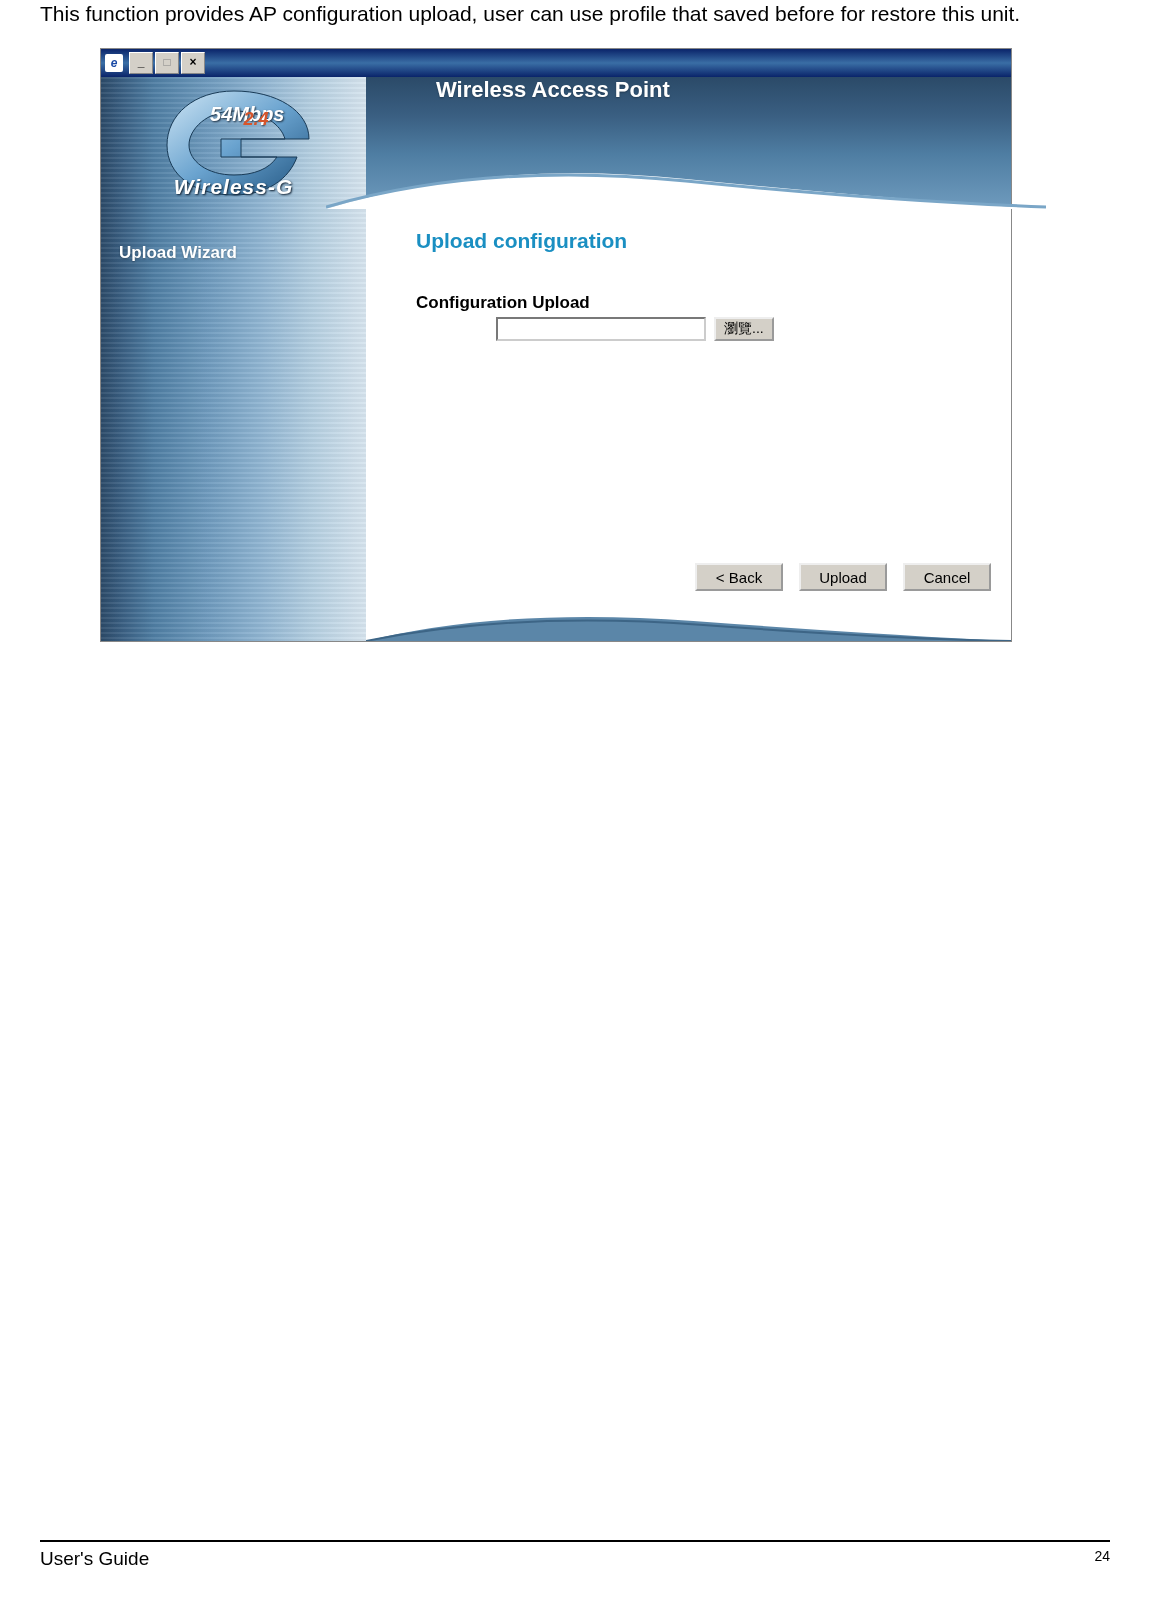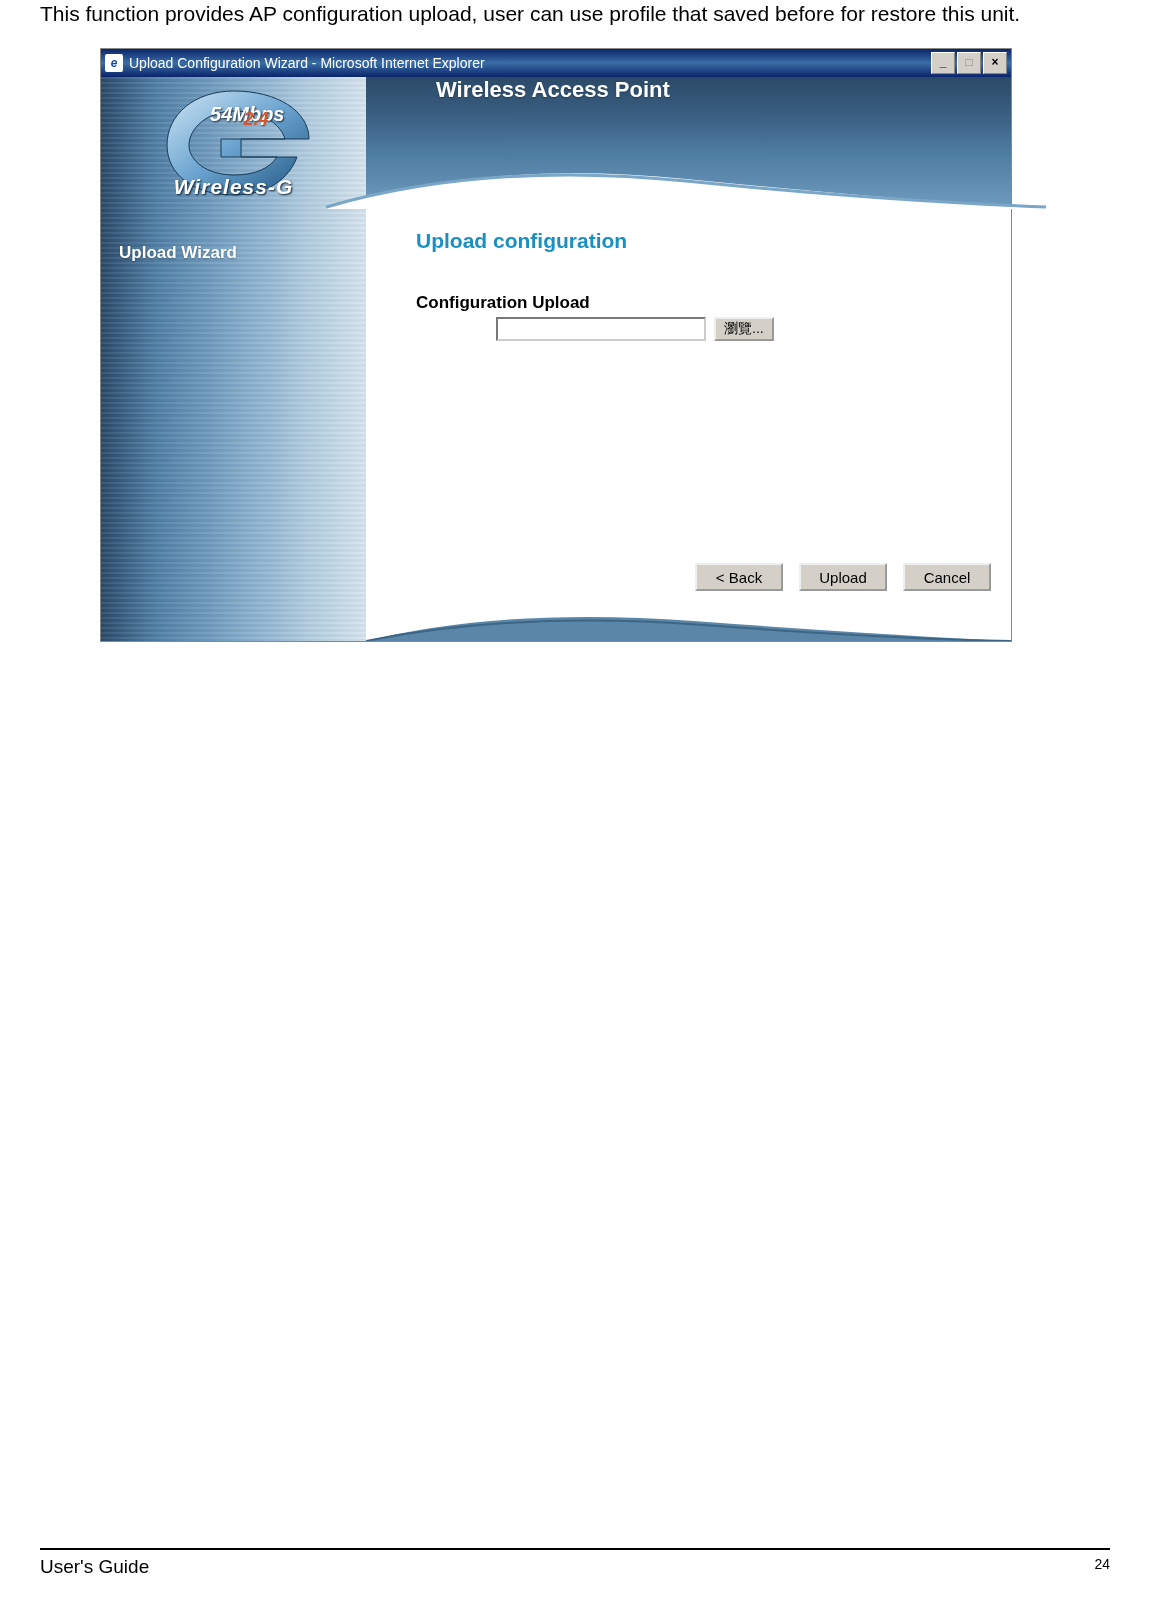--- a/index.html
+++ b/index.html
@@ -266,40 +266,39 @@
     bottom: 0;
     width: 100%;
     height: 40px;
     pointer-events: none;
   }
   .bottom-swoosh svg { width: 100%; height: 100%; }
   .footer {
     position: absolute;
     left: 40px;
     right: 40px;
-    bottom: 28px;
+    bottom: 36px;
     border-top: 2px solid #000;
     padding-top: 6px;
     display: flex;
     justify-content: space-between;
     font-size: 19px;
   }
   .footer-right { font-size: 14px; }
 </style>
 </head>
 <body>
 
 <div class="page">
   <div class="section-desc">This function provides AP configuration upload, user can use profile that saved before for restore this unit.</div>
 
   <div class="screenshot-wrap">
     <div class="window">
       <div class="titlebar">
         <span class="ie-icon">e</span>
-        <span class="titlebar-text">Upload Configuration Wizard - Microsoft Internet Explorer</span>
         <div class="win-controls">
           <div class="win-btn">_</div>
           <div class="win-btn max">□</div>
           <div class="win-btn">×</div>
         </div>
       </div>
 
       <div class="window-body">
         <div class="sidebar">
           <div class="stripes"></div>

